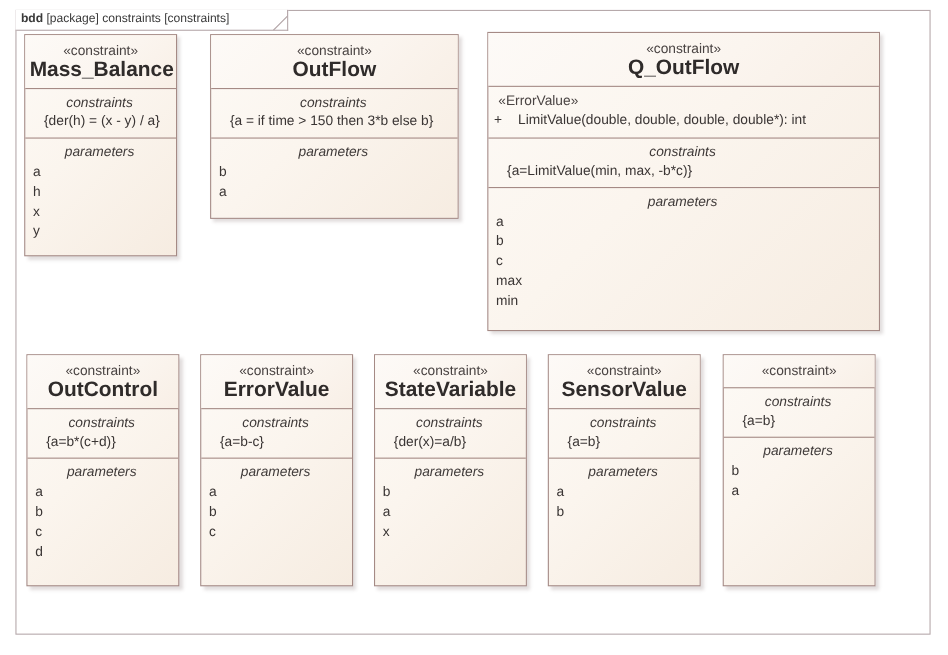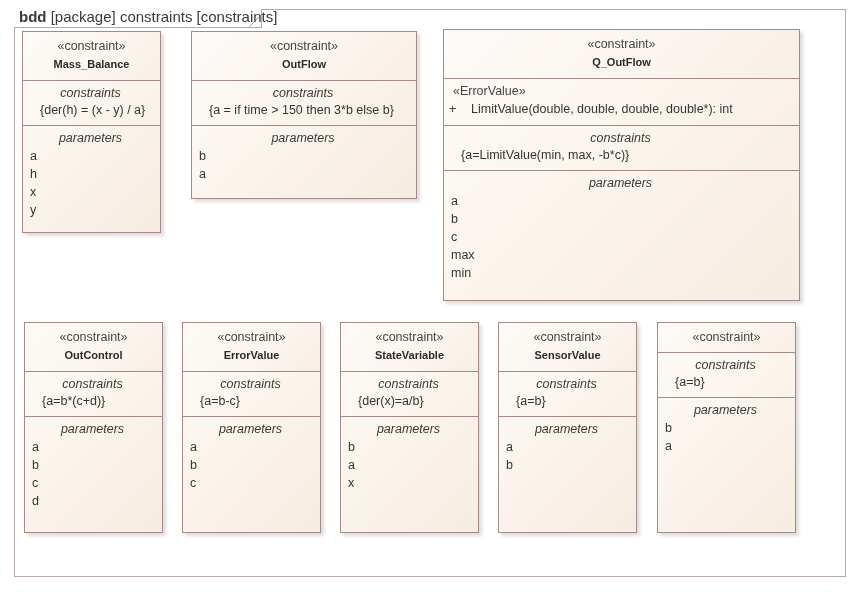--- a/index.html
+++ b/index.html
@@ -54,21 +54,21 @@
     left: 248px;
     top: 9px;
     width: 14px;
     height: 19px;
     overflow: hidden;
   }
   #frame-title {
     position: absolute;
     left: 19px;
     top: 9px;
-    font-size: 15px;
+    font-size: 11px;
     color: #3a3a3a;
     white-space: nowrap;
     line-height: 16px;
   }
   #frame-title .kw { font-weight: bold; }
 
   
   .block {
     position: absolute;
     box-sizing: border-box;
@@ -84,21 +84,21 @@
     background: linear-gradient(135deg, #fdfaf7 0%, #fbf5ef 60%, #f8efe6 100%);
   }
   .stereo {
     display: block;
     font-size: 12.5px;
     color: #4a4443;
     line-height: 16px;
   }
   .blk-name {
     display: block;
-    font-size: 11px;
+    font-size: 19px;
     font-weight: bold;
     color: #2f2b2a;
     line-height: 18px;
     margin-top: 1px;
   }
 
   .compartment {
     box-sizing: border-box;
     border-bottom: 1px solid #a58a85;
     padding: 4px 2px 6px 0;

